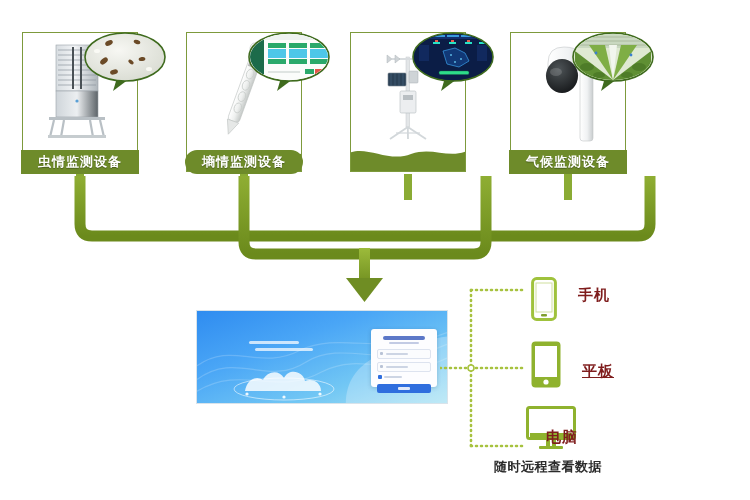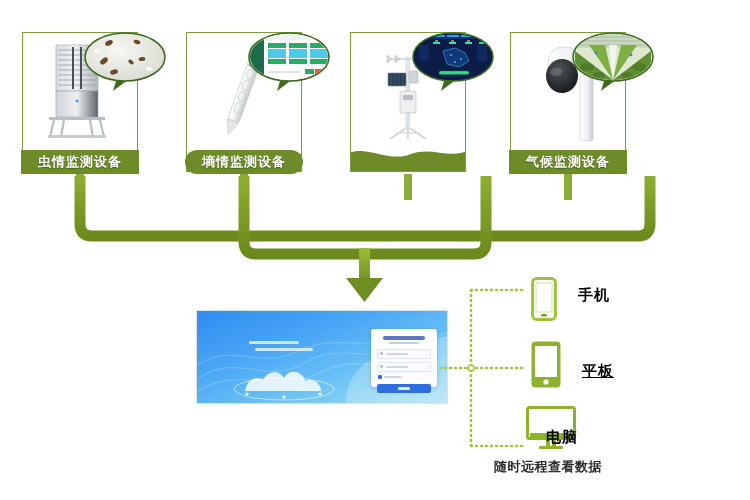--- a/index.html
+++ b/index.html
@@ -108,21 +108,21 @@
     background:#cdd5e4;border-radius:1px;
   }
   .lc-btn{height:9px;border-radius:2px;background:#2f6ede;position:relative;}
   .lc-btn::after{
     content:"";position:absolute;left:50%;top:3px;transform:translateX(-50%);
     width:12px;height:3px;background:rgba(255,255,255,.85);border-radius:1px;
   }
   .dev{position:absolute;}
   .dev-label{
     position:absolute;
-    font-size:15px;font-weight:bold;color:#000000;
+    font-size:15px;font-weight:bold;color:#7f1d1d;
     letter-spacing:1px;
     white-space:nowrap;
   }
   #caption{
     position:absolute;left:494px;top:458px;
     font-size:13px;font-weight:bold;color:#2b2b2b;
     letter-spacing:.5px;white-space:nowrap;
   }
 </style>
 </head>

